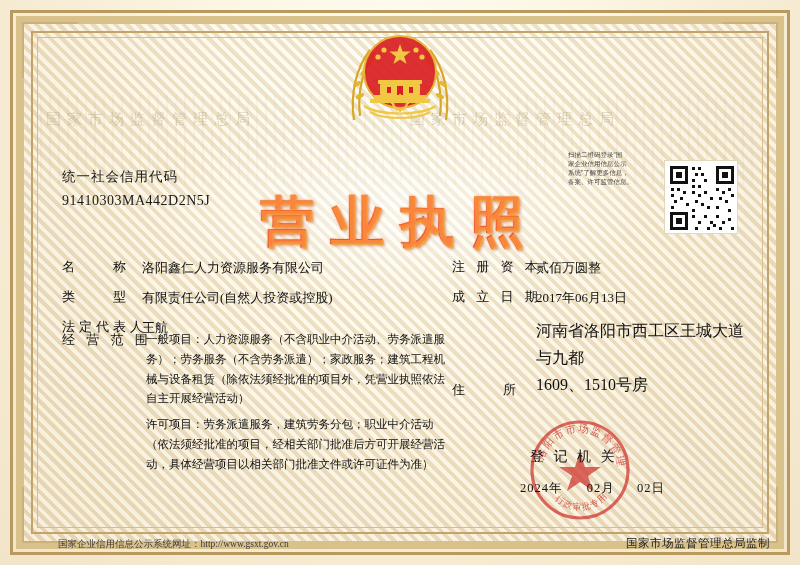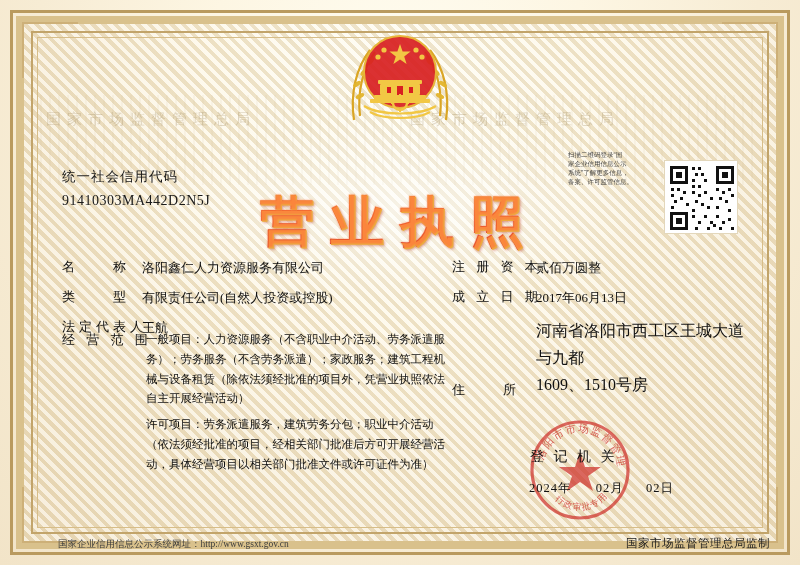--- a/index.html
+++ b/index.html
@@ -253,21 +253,20 @@
     color: #111;
   }
   .issue-date {
     position: absolute;
     left: 520px;
     top: 480px;
     font-size: 12.5px;
     font-family: "Liberation Serif", serif;
     color: #111;
     letter-spacing: 1px;
-    margin-left: 9px;
   }
 
   
   .seal {
     position: absolute;
     left: 528px;
     top: 418px;
     width: 104px;
     height: 104px;
     opacity: 0.82;

